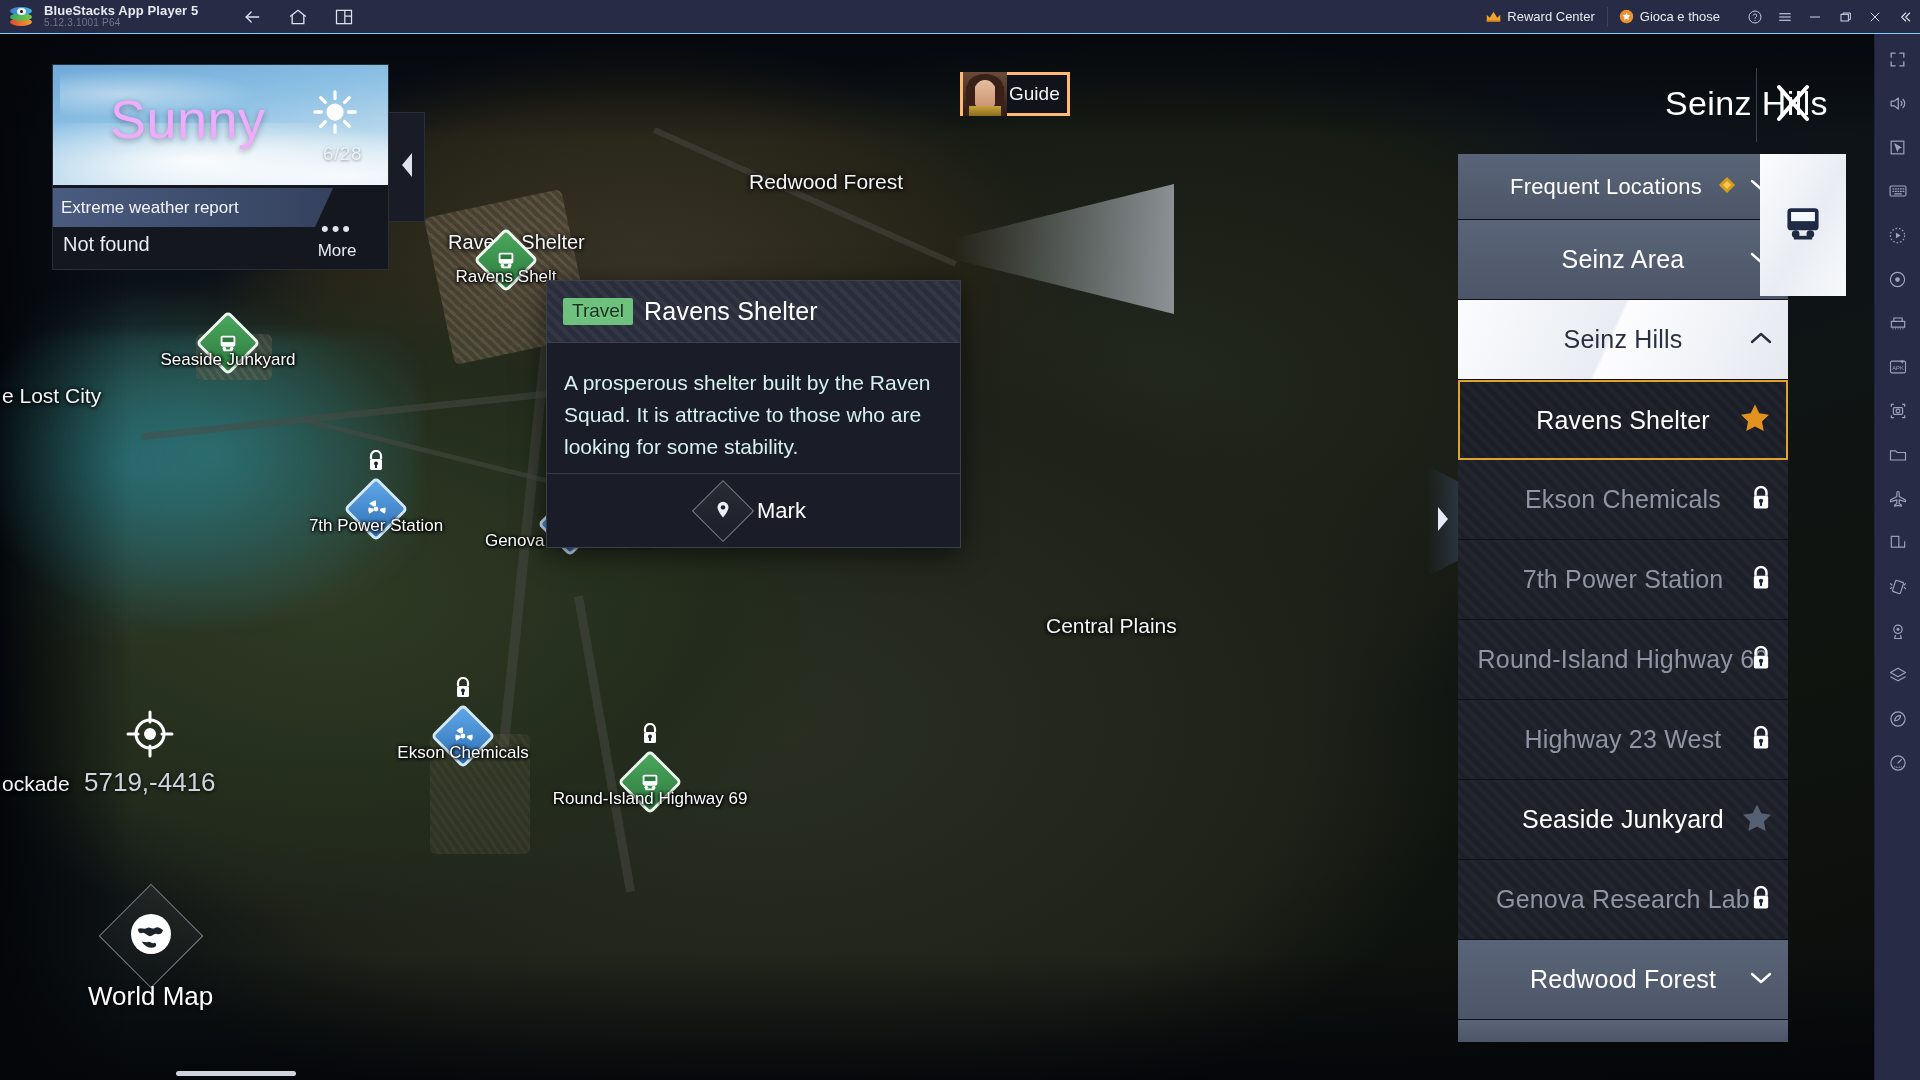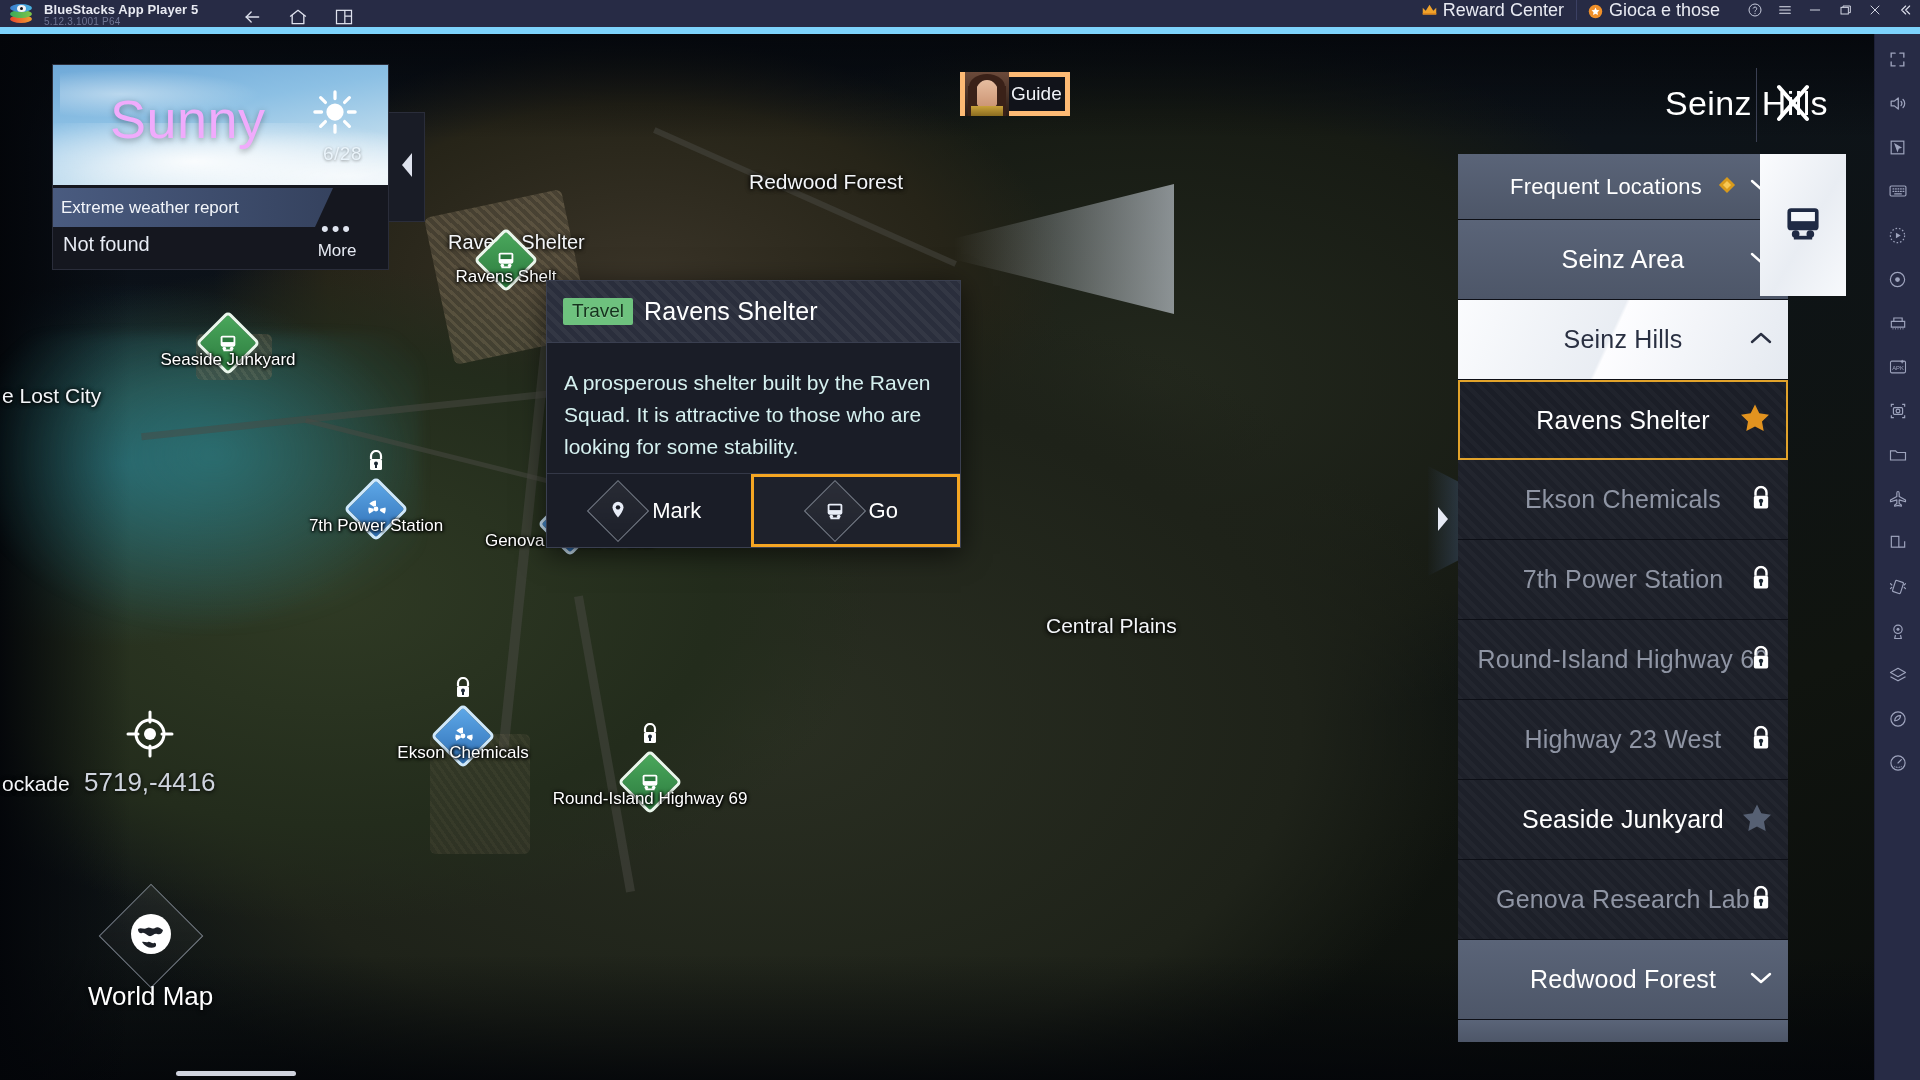--- a/index.html
+++ b/index.html
@@ -7,41 +7,41 @@
     width: 1920px; height: 1080px;
     background: #0d0f17;
     font-family: "Liberation Sans", sans-serif;
     overflow: hidden;
   }
   #root { position: relative; width: 1920px; height: 1080px; }
 
   
   .bs-titlebar {
     position: absolute; left: 0; top: 0; width: 1920px; height: 34px;
-    background: #272b45; display: flex; align-items: flex-end;
-    border-bottom: 7px solid #7dd3fc;
+    background: #272b45; display: flex; align-items: center;
+    border-bottom: 1px solid #7dd3fc;
   }
   .bs-logo { width: 26px; height: 26px; margin-left: 8px; position: relative; flex: none; }
   .bs-logo .l { position: absolute; left: 2px; width: 22px; height: 8px; border-radius: 50%; }
   .bs-logo .l1 { top: 14px; background: linear-gradient(90deg,#e8452d,#f0a030); }
   .bs-logo .l2 { top: 9px; background: linear-gradient(90deg,#3aa85a,#7ec64a); }
   .bs-logo .l3 { top: 3px; background: linear-gradient(90deg,#3c7fd0,#49b4e0); }
   .bs-logo .eye { position: absolute; left: 9px; top: 4px; width: 9px; height: 7px;
     background:#f2f2f2; border-radius: 50%; }
   .bs-logo .eye::after { content:""; position:absolute; left:3px; top:2px; width:3px;height:3px;
     background:#16181f; border-radius:50%; }
   .bs-appname { margin-left: 10px; line-height: 1.05; }
   .bs-appname .t1 { color: #e8eaf2; font-size: 13px; font-weight: 600; letter-spacing: .1px; }
   .bs-appname .t2 { color: #6f7593; font-size: 10px; letter-spacing: .2px; }
   .bs-navicons { display: flex; align-items: center; gap: 26px; margin-left: 44px; }
   .bs-navicons svg { display: block; }
   .bs-right { margin-left: auto; display: flex; align-items: center; height: 34px; }
   .bs-chip {
     display: flex; align-items: center; gap: 6px; height: 34px; padding: 0 12px;
-    color: #e8eaf2; font-size: 18px; position: relative;
+    color: #e8eaf2; font-size: 13px; position: relative;
   }
   .bs-chip + .bs-chip::before {
     content:""; position:absolute; left:0; top:7px; bottom:7px; width:1px; background:#3b4063;
   }
   .crown { width: 15px; height: 12px; position: relative; flex:none; }
   .crown svg { display:block; }
   .star-badge { width: 15px; height: 15px; flex:none; }
   .bs-winicons { display: flex; align-items: center; gap: 0; margin-left: 8px; }
   .bs-winicons .wi {
     width: 30px; height: 34px; display: flex; align-items: center; justify-content: center;
@@ -187,21 +187,21 @@
   }
   .btn-dia > span { transform: rotate(-45deg); display:flex; }
 
   
   .panel-header {
     position:absolute; right: 46px; top: 34px; width: 760px; height: 70px;
     display:flex; align-items:center; justify-content:flex-end;
   }
   .guide-chip {
     position:absolute; left: 960px; top: 38px; width: 110px; height: 44px;
-    display:flex; align-items:center; border: 5px solid #fdba74; background: #11131a;
+    display:flex; align-items:center; border: 3px solid #fdba74; background: #11131a;
   }
   .guide-avatar {
     width: 44px; height: 44px; flex:none; overflow:hidden; position:relative;
     background: linear-gradient(180deg,#6b4a3a,#2a1c16);
   }
   .guide-avatar .face { position:absolute; left:10px; top:8px; width:24px; height:30px;
     background: linear-gradient(180deg,#e6bda0,#c9906f); border-radius: 50% 50% 45% 45%; }
   .guide-avatar .hair { position:absolute; left:4px; top:2px; width:36px; height:26px;
     background:#3a2118; border-radius: 50% 50% 35% 35%; }
   .guide-avatar .hair2 { position:absolute; left:3px; top:14px; width:9px; height:30px; background:#3a2118; }
@@ -553,34 +553,20 @@
           <span class="btn-dia">
               <span>
             <svg width="22" height="22" viewBox="0 0 24 24" fill="#e9eef8">
               <path d="M12 2a6 6 0 00-6 6c0 4.2 6 11 6 11s6-6.8 6-11a6 6 0 00-6-6z"></path>
               <circle cx="12" cy="8" r="2.4" fill="#1a1d27"></circle>
                 </svg>
           </span>
             </span>
           <span>Mark</span>
         </div>
-        <div class="popup-btn sel">
-          <span class="btn-dia">
-              <span>
-            <svg width="22" height="22" viewBox="0 0 24 24" fill="#e9eef8">
-              <rect x="4" y="4" width="16" height="12" rx="2"></rect>
-                  <rect x="6" y="6" width="12" height="5" fill="#1a1d27"></rect>
-              <circle cx="8" cy="18" r="2"></circle>
-                  <circle cx="16" cy="18" r="2"></circle>
-                  <rect x="7" y="19" width="10" height="2"></rect>
-                </svg>
-          </span>
-            </span>
-          <span>Go</span>
-        </div>
       </div>
     </div>
 
     <div class="coord-wrap">
       <span>
         <svg width="50" height="50" viewBox="0 0 50 50" fill="none" stroke="#fff" stroke-width="3">
           <circle cx="25" cy="25" r="14"></circle>
             <circle cx="25" cy="25" r="6" fill="#fff" stroke="none"></circle>
           <path d="M25 3v10M25 37v10M3 25h10M37 25h10" stroke-linecap="round"></path>
           </svg>

